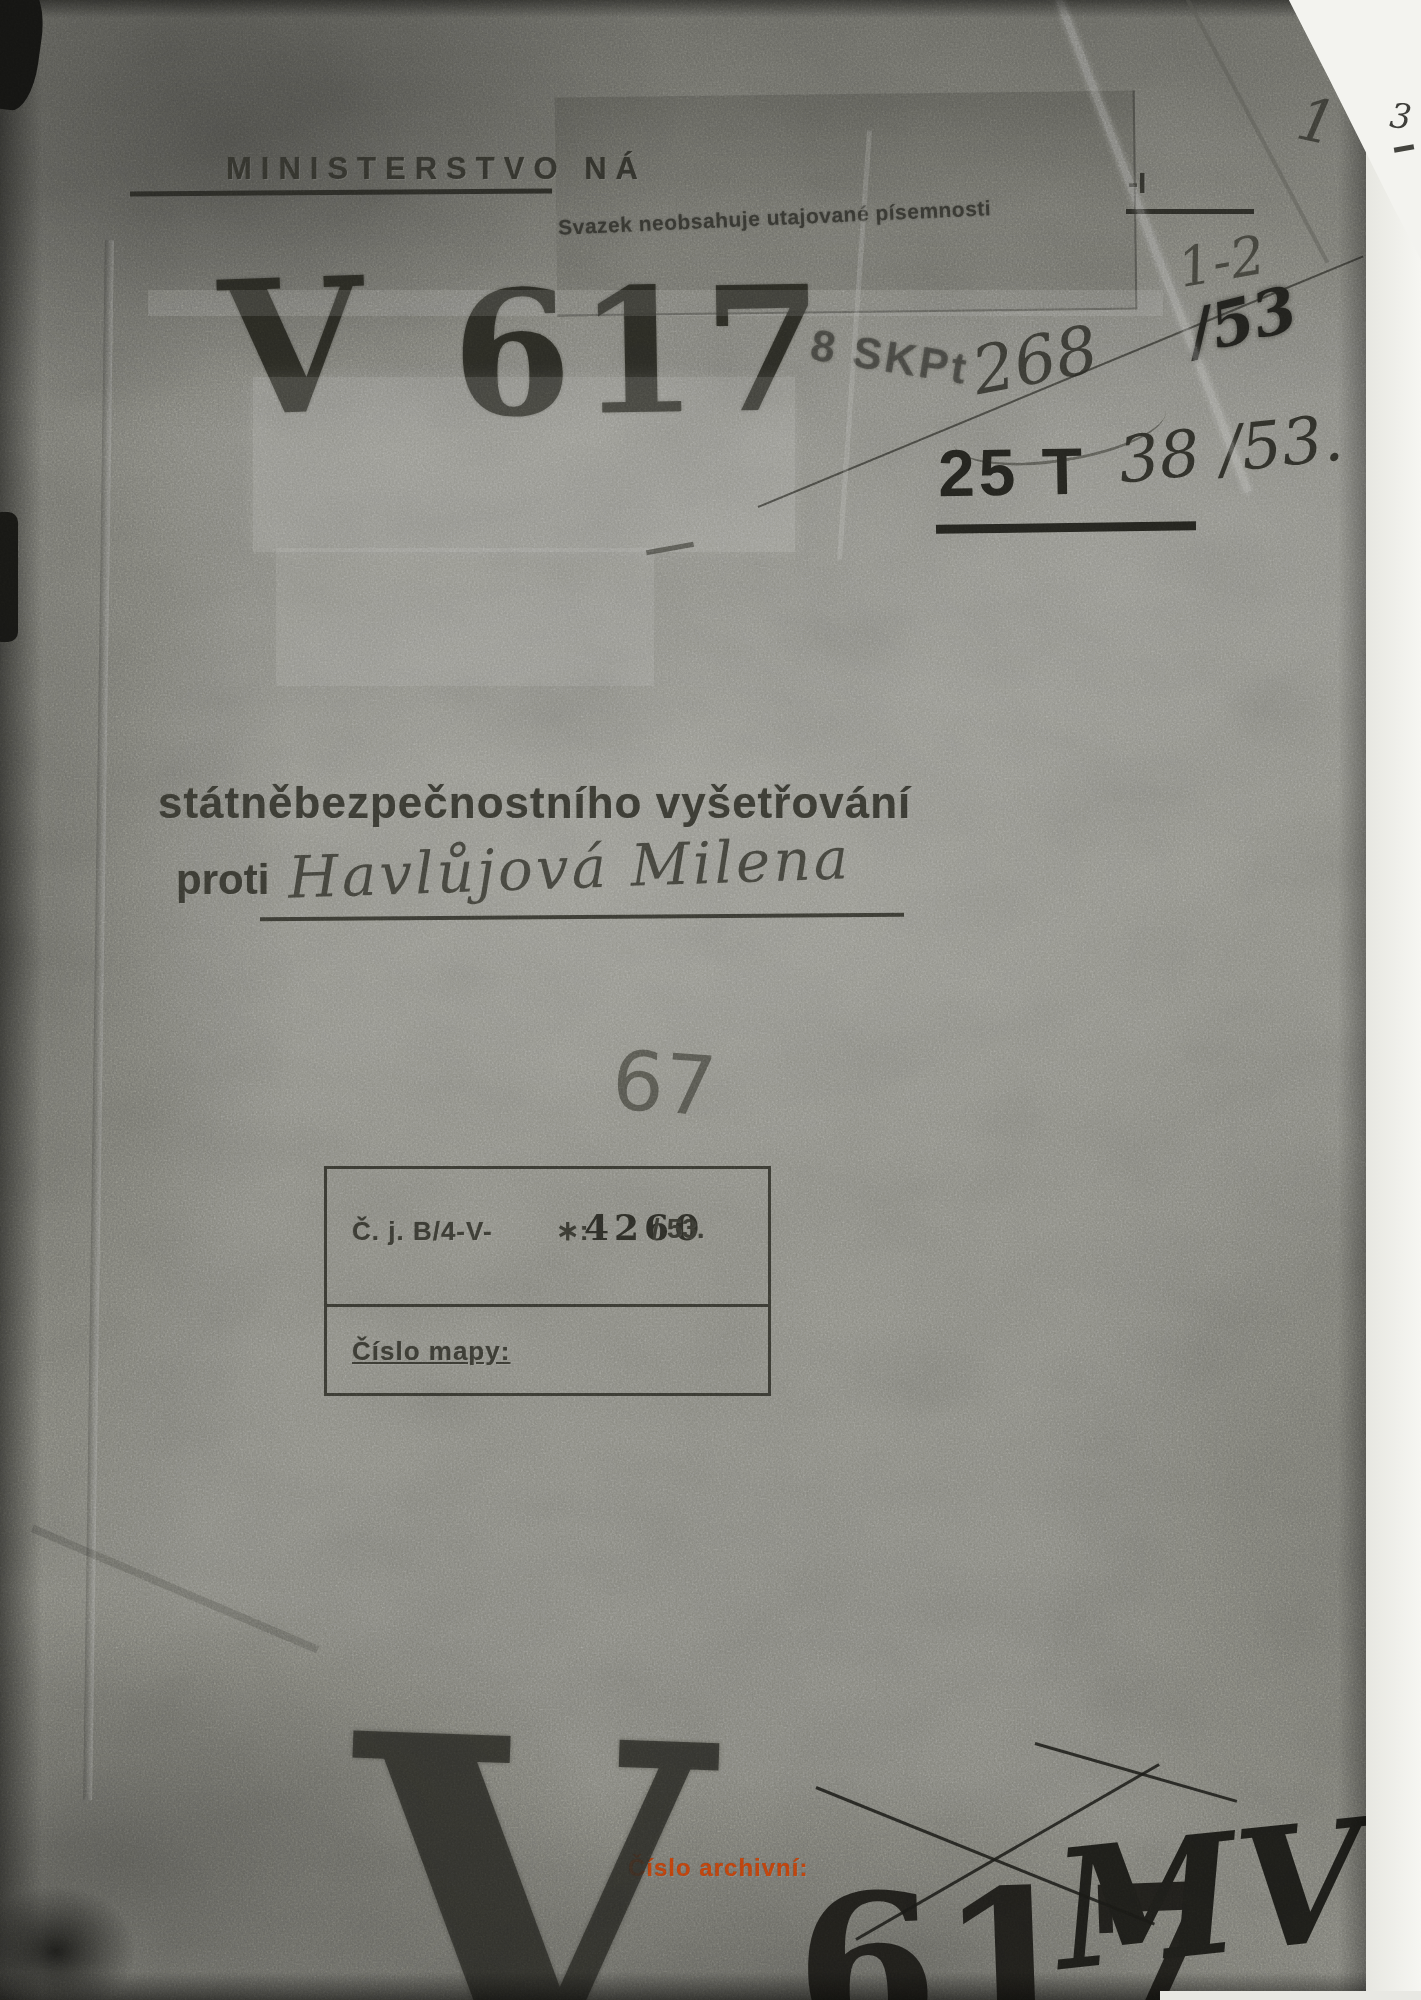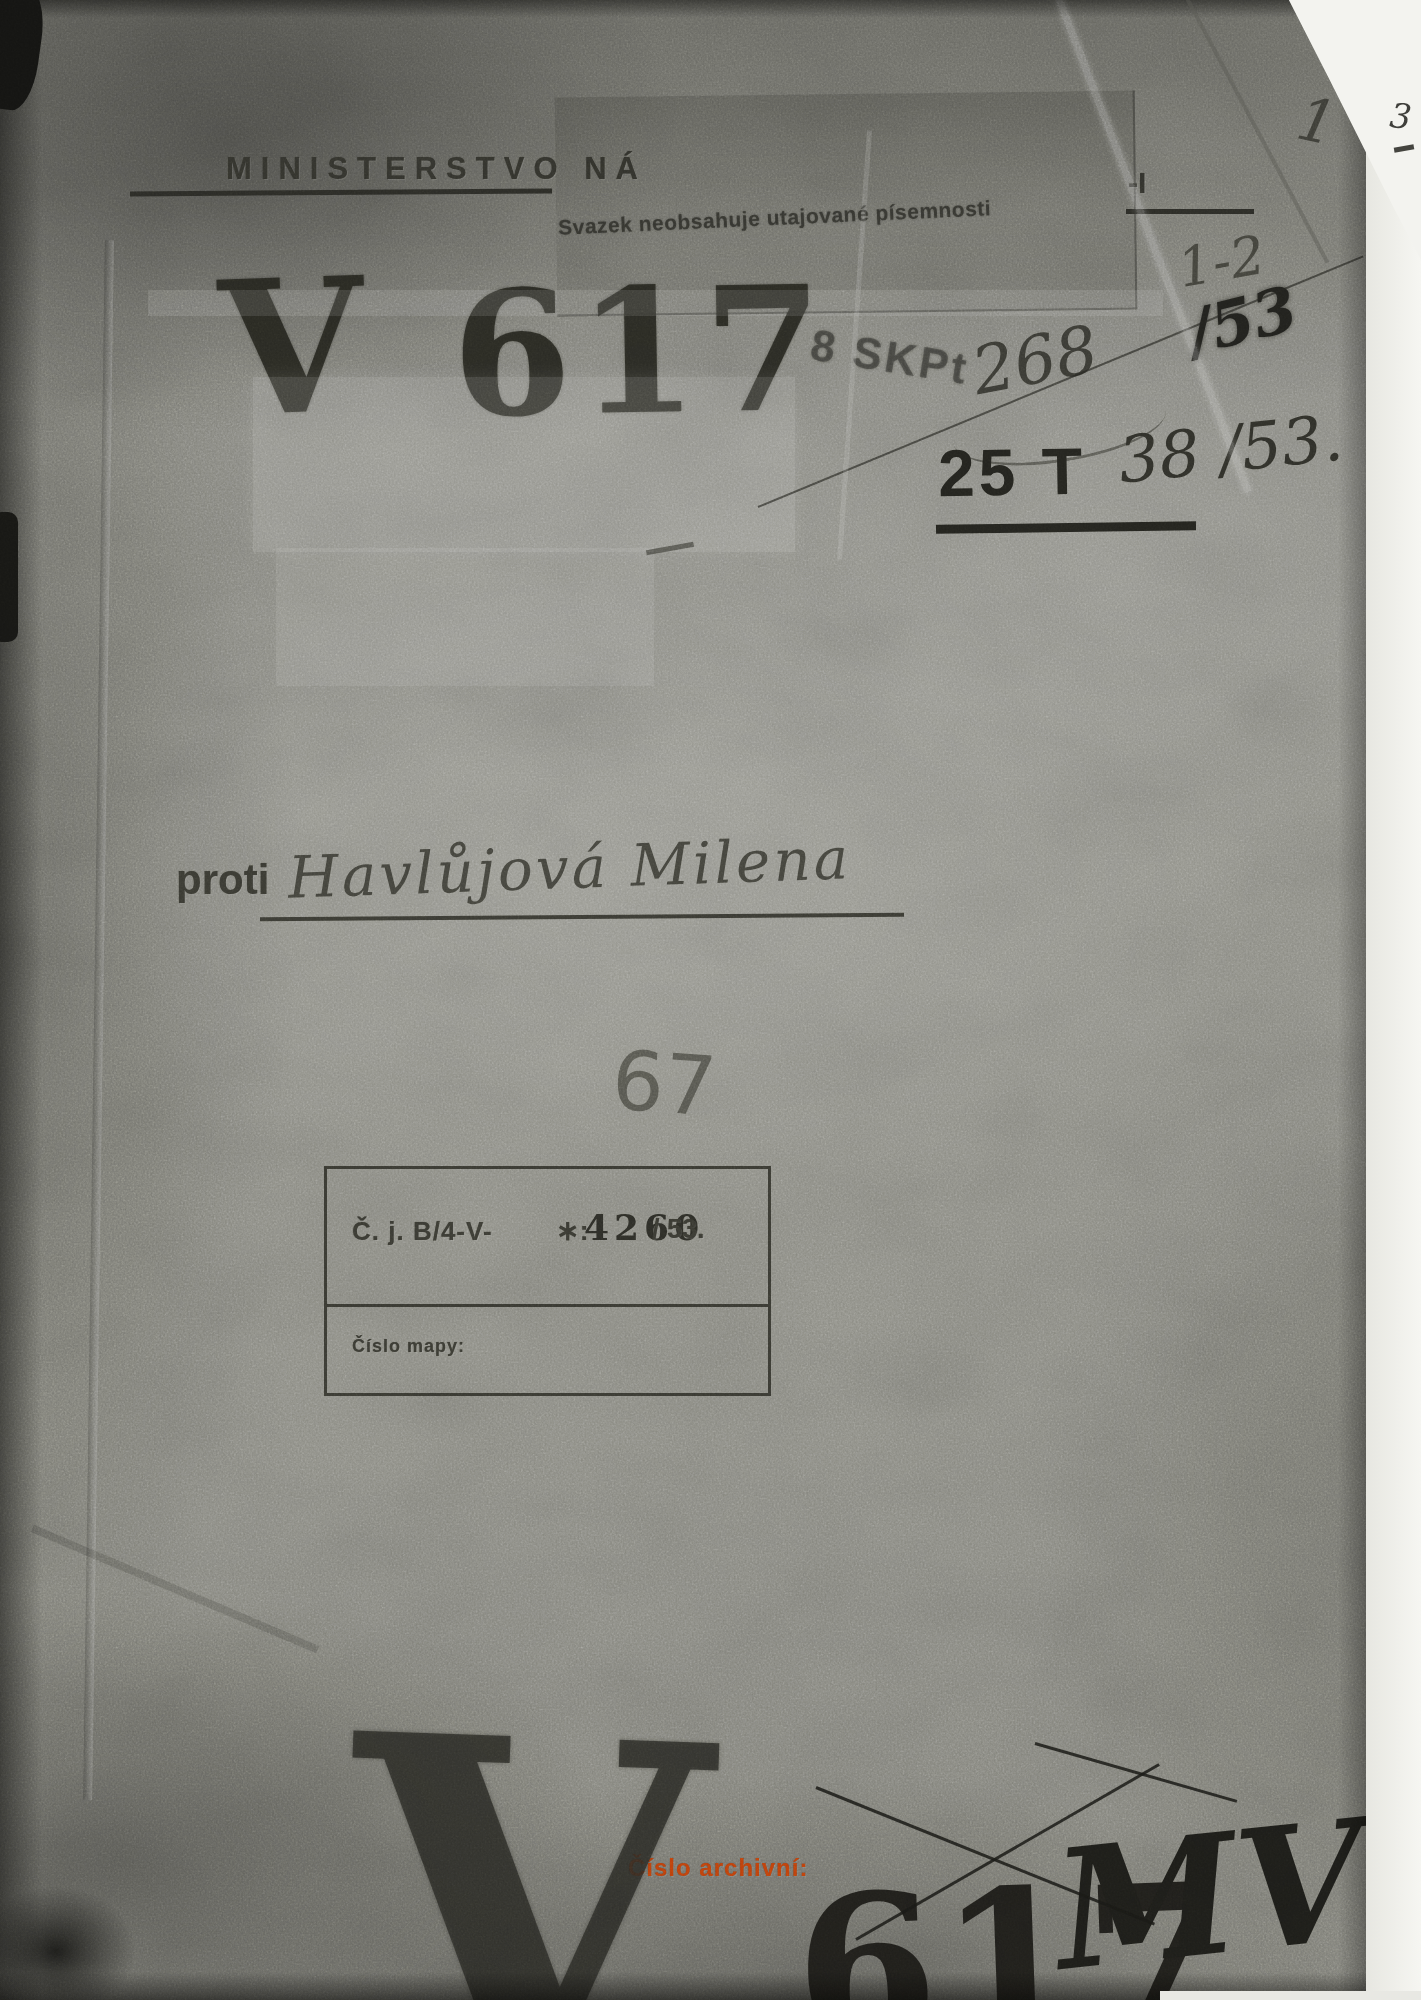--- a/index.html
+++ b/index.html
@@ -78,21 +78,21 @@
   .t-line4{left:484px;top:964px;font-size:46px;letter-spacing:2px;}
   .hw67{left:612px;top:1036px;font-size:82px;font-family:"DejaVu Sans",sans-serif;
         color:rgba(66,66,60,.72);transform:rotate(4deg);white-space:nowrap;}
 
   .cjbox{left:324px;top:1166px;width:447px;height:230px;border:3px solid #3a3a33;}
   .cj-label{left:352px;top:1216px;font-size:26px;letter-spacing:1px;}
   .cj-mark{left:556px;top:1214px;font-size:28px;color:#3a3a33;font-weight:bold;}
   .cj-num{left:584px;top:1206px;font-size:36px;letter-spacing:5px;color:#2e2e28;}
   .cj-year{left:652px;top:1214px;font-size:27px;}
   .boxdiv{left:327px;top:1304px;width:441px;height:3px;background:#3a3a33;}
-  .map-label{left:352px;top:1336px;font-size:18px;letter-spacing:1px;}
+  .map-label{left:352px;top:1336px;font-size:26px;letter-spacing:1px;text-decoration:underline;}
 
   .arch-label{left:628px;top:1854px;font-size:24px;color:#c2410c;letter-spacing:1px;}
   .botV{left:350px;top:1640px;font-size:460px;color:rgba(42,42,37,.80);transform:rotate(2deg);
         text-shadow:0 0 4px rgba(42,42,37,.4);}
   .bot617{left:795px;top:1845px;font-size:205px;letter-spacing:2px;color:#201f1b;transform:rotate(-2deg);}
   .hwMV{left:1055px;top:1798px;font-size:165px;font-weight:bold;color:#1d1d19;transform:rotate(-6deg);}
   .cross{height:3px;background:rgba(25,25,21,.85);transform-origin:left center;}
   .cross1{left:816px;top:1786px;width:365px;transform:rotate(22deg);}
   .cross2{left:856px;top:1938px;width:350px;transform:rotate(-30deg);}
   .cross3{left:1035px;top:1742px;width:210px;transform:rotate(16deg);}
@@ -162,20 +162,21 @@
   <div class="skpt">8 SKPt</div>
   <div class="hw hw268">268</div>
   <div class="hw hw53a">/53</div>
   <div class="diag1"></div>
   <div class="flourish"></div>
   <div class="t25">25 T</div>
   <div class="t25u"></div>
   <div class="hw hw38">38 /53.</div>
   <div class="scratch"></div>
 
+  <div class="print t-line2">státněbezpečnostního vyšetřování</div>
   <div class="print t-proti">proti</div>
   <div class="hw hw-name">Havlůjová Milena</div>
   <div class="name-u"></div>
   <div class="hw67">67</div>
 
   <div class="cjbox"></div>
   <div class="print cj-label">Č. j. B/4-V-</div>
   <div class="cj-mark">∗:</div>
   <div class="stampfont cj-num">4260</div>
   <div class="print cj-year">/ 53.</div>

